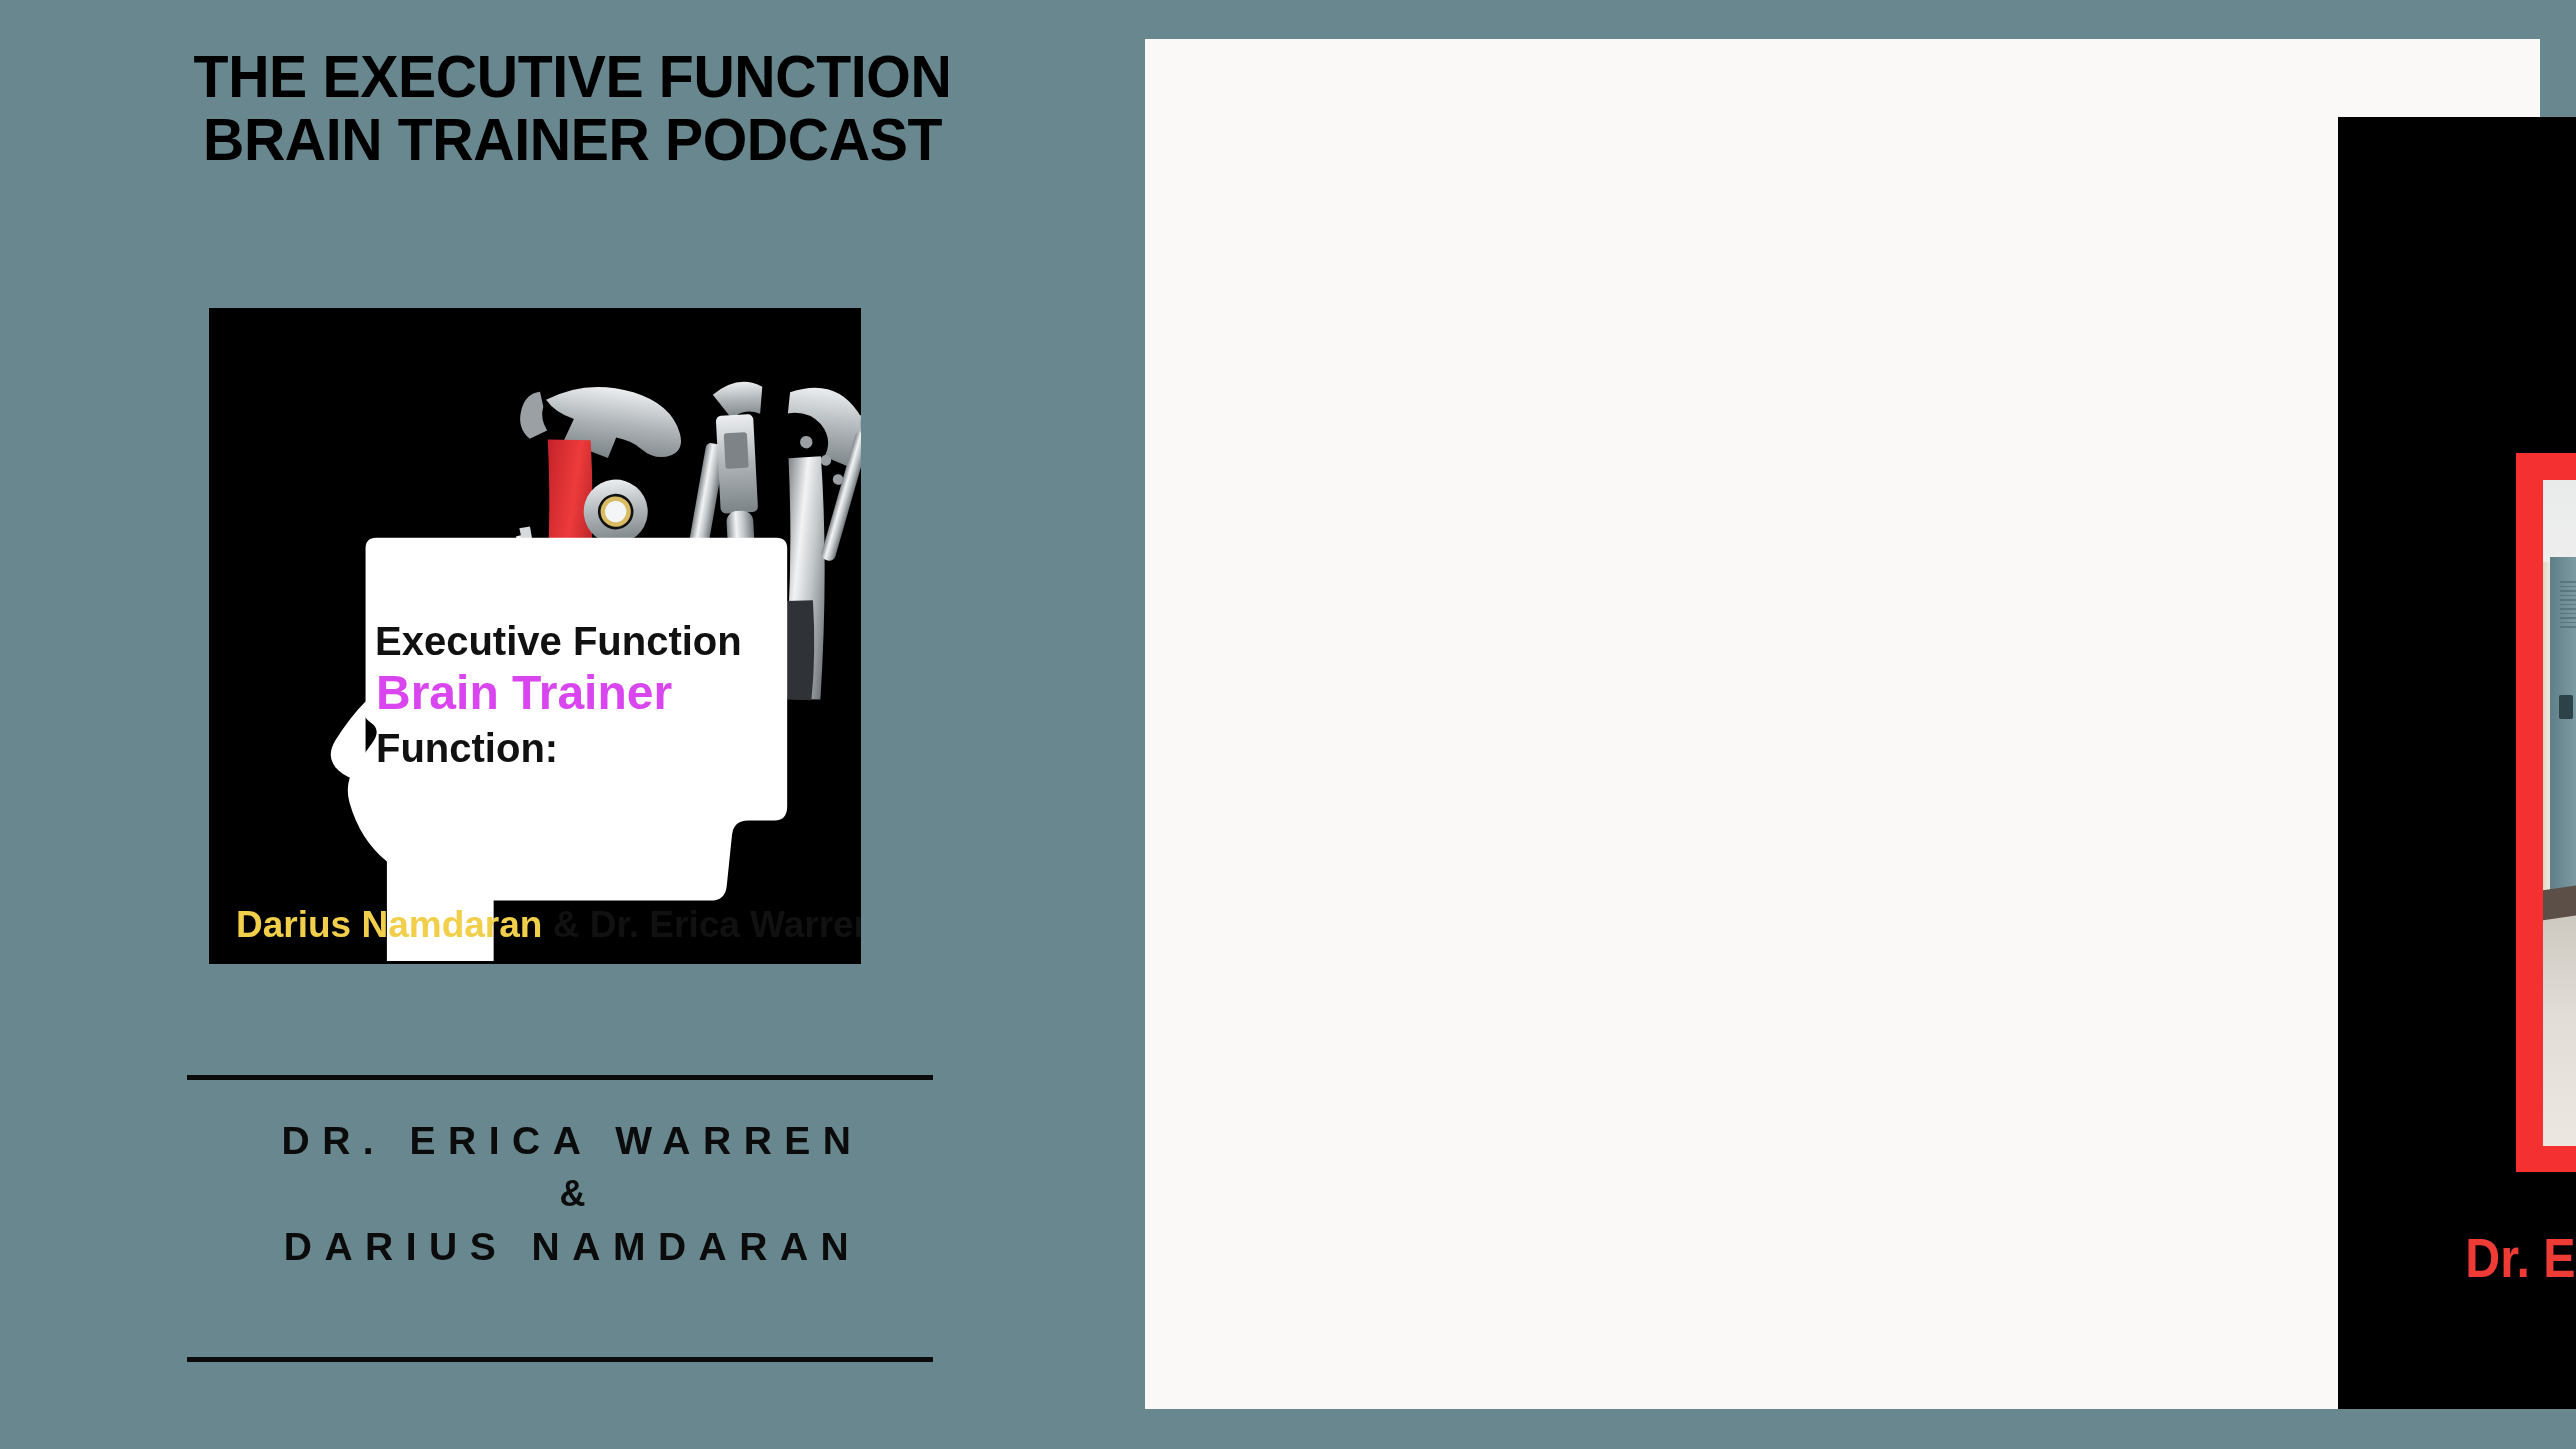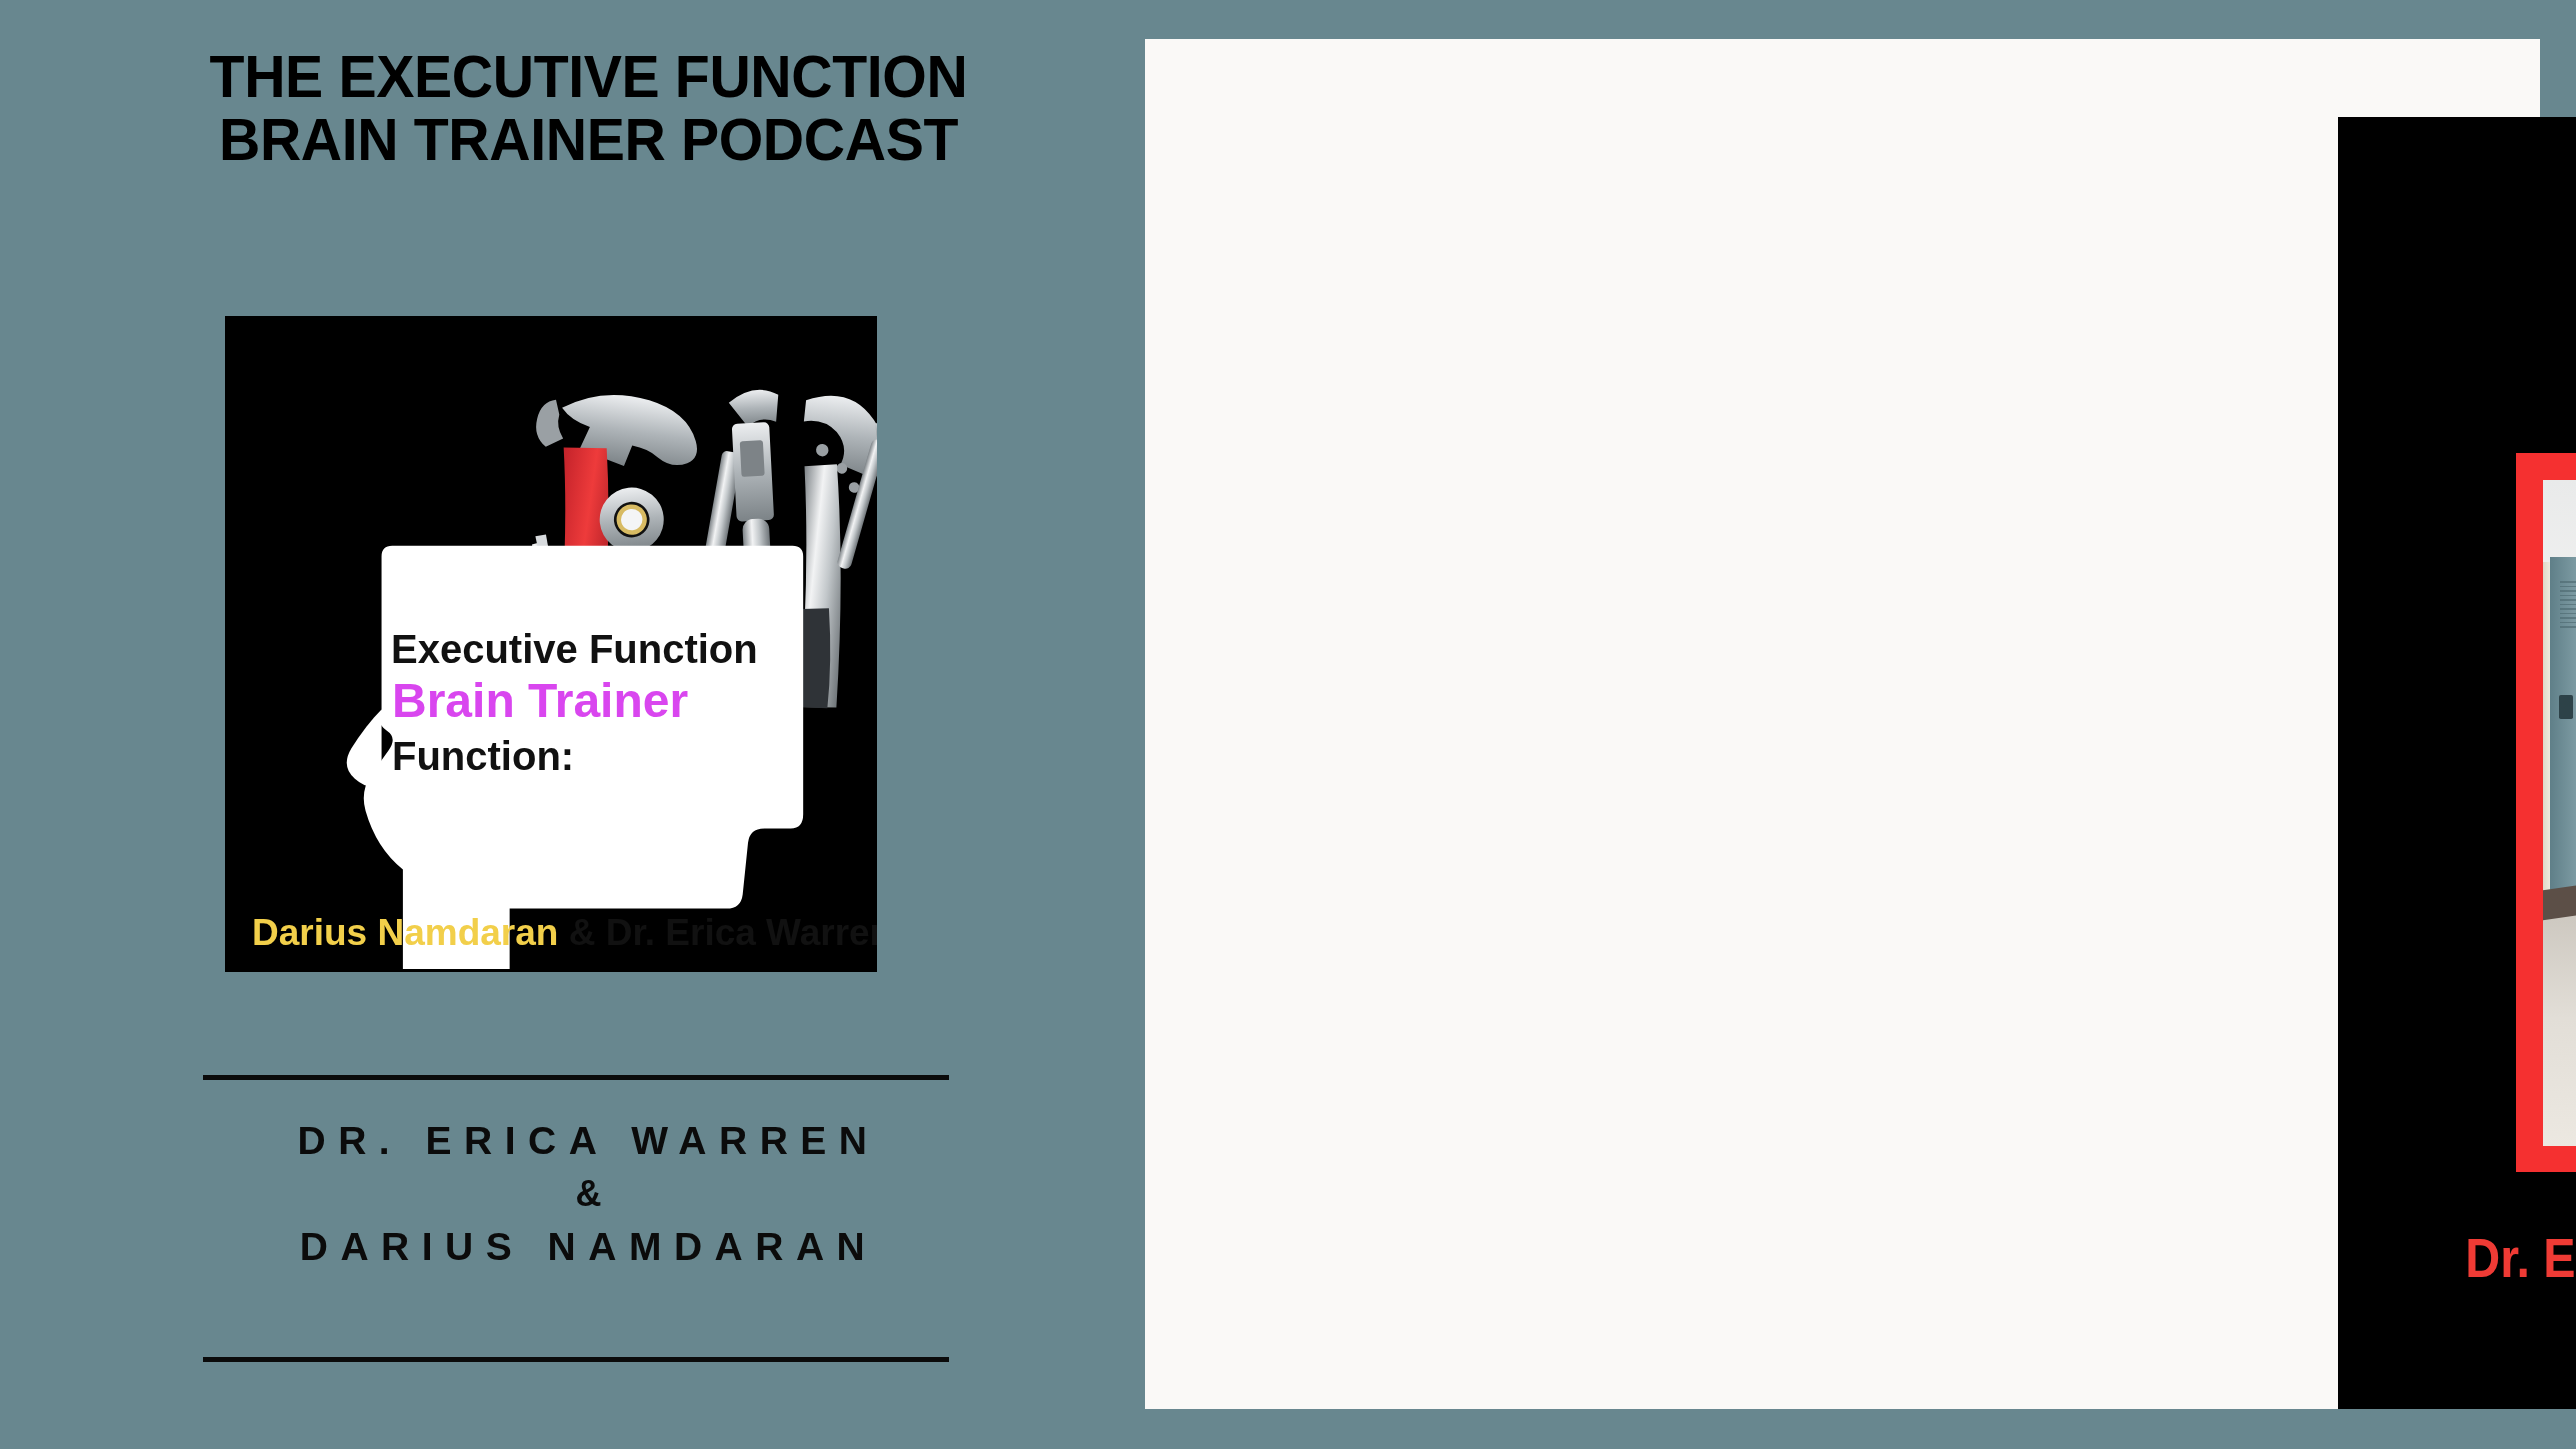--- a/index.html
+++ b/index.html
@@ -4,34 +4,34 @@
 <style>
   html,body{margin:0;padding:0;}
   body{
     width:2576px;height:1449px;
     background:#68878f;
     font-family:"Liberation Sans", sans-serif;
     overflow:hidden;position:relative;
   }
 
   
-  #left-panel{position:absolute;left:16px;top:0;width:1145px;height:1449px;}
+  #left-panel{position:absolute;left:0;top:0;width:1145px;height:1449px;}
 
   #show-title{
     position:absolute;left:0;top:46px;width:1145px;
     text-align:center;color:#000;
     font-family:"Liberation Sans", sans-serif;
     font-weight:bold;font-size:59px;line-height:1.06;
     letter-spacing:-0.4px;
     transform:scaleX(0.97);transform-origin:center top;
   }
   #show-title .tl{display:block;white-space:nowrap;}
 
   
-  .cover{position:absolute;background:#000;overflow:hidden;margin-top:8px;}
+  .cover{position:absolute;background:#000;overflow:hidden;}
   #cover-large{left:209px;top:308px;width:652px;height:656px;}
 
   .tools-wrap{position:absolute;left:0;top:0;width:100%;height:100%;}
 
   .cover-text{position:absolute;color:#111;line-height:1.0;}
   .ct-ef{font-weight:bold;}
   .ct-bt{font-weight:bold;color:#d946ef;}
   .ct-pod{font-weight:bold;}
 
   .hosts-line{

